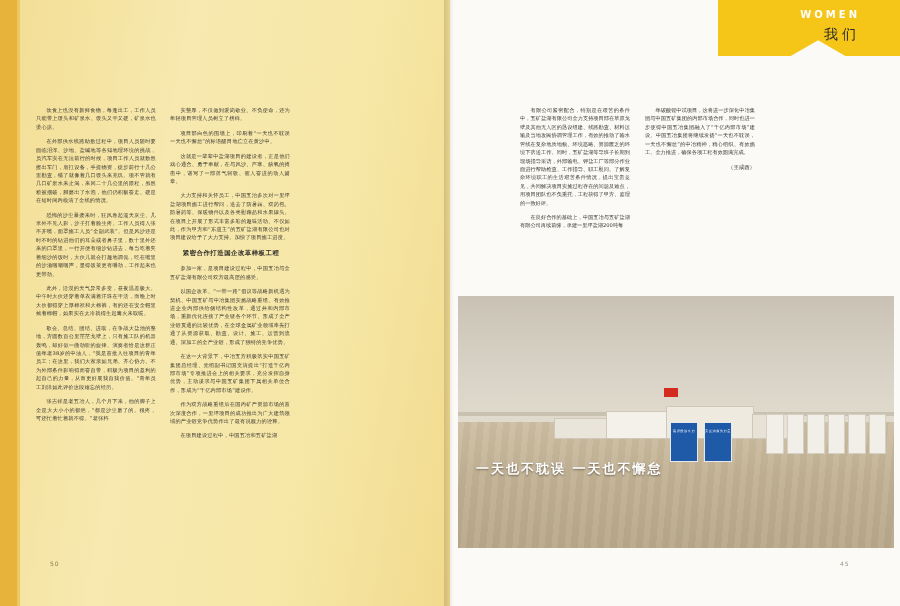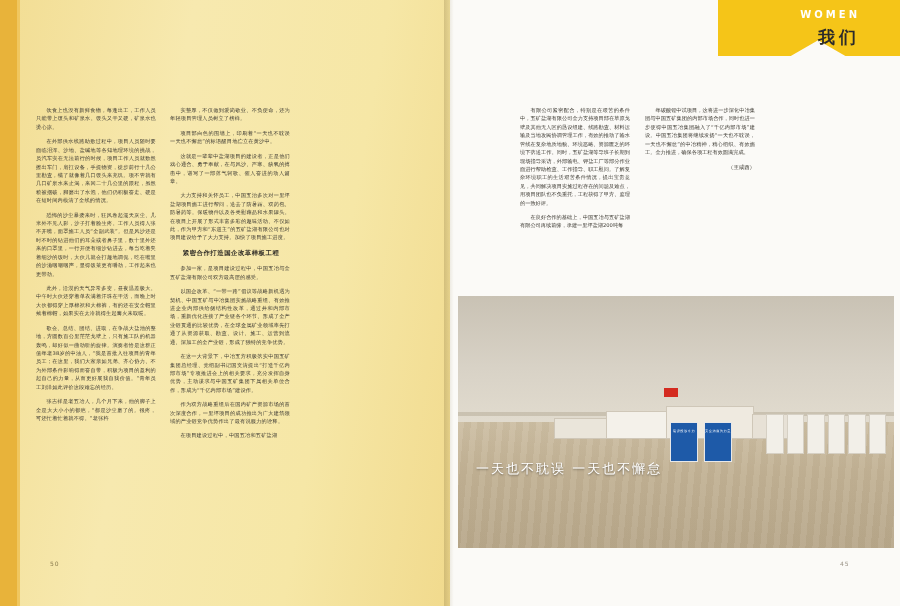--- a/index.html
+++ b/index.html
@@ -20,21 +20,21 @@
 
   
   .page-right{position:absolute;left:450px;top:0;width:450px;height:606px;background:#fbfaf7;}
   .gutter{position:absolute;left:444px;top:0;width:14px;height:606px;
     background:linear-gradient(to right,rgba(120,100,50,.26),rgba(255,255,255,0) 70%);}
 
   
   .flag{position:absolute;right:0;top:0;width:182px;height:56px;background:#f5c518;
     clip-path:polygon(0 0,100% 0,100% 100%,70% 100%,55% 72%,40% 100%,0 100%);}
   .flag-en{position:absolute;right:40px;top:9px;font-size:10px;letter-spacing:3px;color:#fff;font-weight:bold;}
-  .flag-cn{position:absolute;right:40px;top:26px;font-size:17px;letter-spacing:4px;color:#2b2b2b;font-weight:bold;}
+  .flag-cn{position:absolute;right:40px;top:26px;font-size:14px;letter-spacing:4px;color:#2b2b2b;font-weight:normal;}
 
   .rcols{position:absolute;left:520px;top:106px;width:360px;display:flex;gap:15px;}
   .rcol{width:110px;font-size:5.2px;line-height:1.62;color:#3d3a33;text-align:justify;}
   .rcol p{margin:0 0 6px 0;text-indent:2em;}
   .sign{text-align:right;font-size:5.4px;color:#3d3a33;margin-top:10px;text-indent:0;}
 
   
   .photo{position:absolute;left:458px;top:296px;width:436px;height:252px;overflow:hidden;background:#cbbda6;}
   .sky{position:absolute;left:0;top:0;width:100%;height:52%;
     background:linear-gradient(to bottom,#c9c2b4 0%,#d8d2c6 55%,#e2dccf 100%);}
@@ -49,21 +49,21 @@
   .b4{left:96px;top:122px;width:52px;height:19px;background:#eae5da;}
   .far{position:absolute;left:0;top:116px;width:436px;height:4px;background:rgba(180,170,150,.5);}
   .board{position:absolute;background:#1e5aa8;border:1px solid #e8e8e8;}
   .board-txt{position:absolute;color:#fff;font-size:3.2px;text-align:center;width:100%;top:6px;letter-spacing:.5px;}
   .bd1{left:212px;top:126px;width:26px;height:38px;}
   .bd2{left:246px;top:126px;width:26px;height:38px;}
   .wallboards{position:absolute;left:308px;top:118px;width:120px;height:40px;
     display:flex;gap:3px;}
   .wallboards div{flex:1;background:#f2efe8;border:.5px solid #d6d0c4;}
   .cnflag{position:absolute;left:206px;top:92px;width:14px;height:9px;background:#d42b20;}
-  .slogan1{position:absolute;left:18px;top:164px;font-size:13px;font-weight:normal;color:#fff;letter-spacing:2px;
+  .slogan1{position:absolute;left:18px;top:164px;font-size:13px;font-weight:bold;color:#fff;letter-spacing:2px;
     text-shadow:0 1px 2px rgba(0,0,0,.45);}
   .slogan2{position:absolute;left:18px;top:186px;font-size:13px;font-weight:bold;color:#fff;letter-spacing:2px;
     text-shadow:0 1px 2px rgba(0,0,0,.45);}
   .pagenum-right{position:absolute;left:840px;top:560px;font-size:6px;color:#9a9387;letter-spacing:1px;}
 </style>
 </head>
 <body>
 
 <div class="spread">
 

